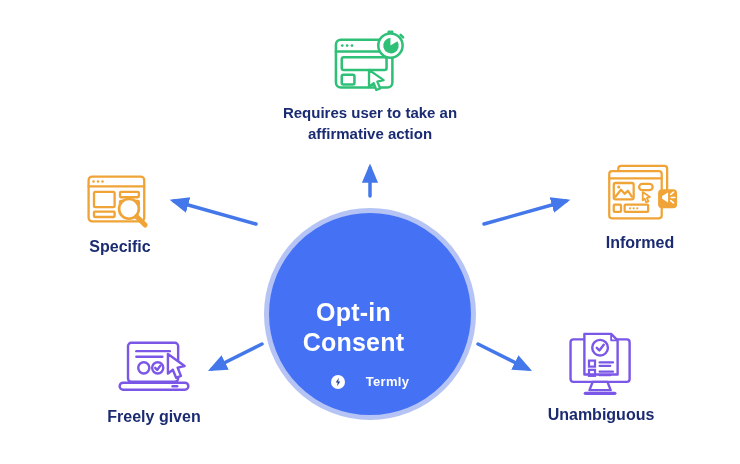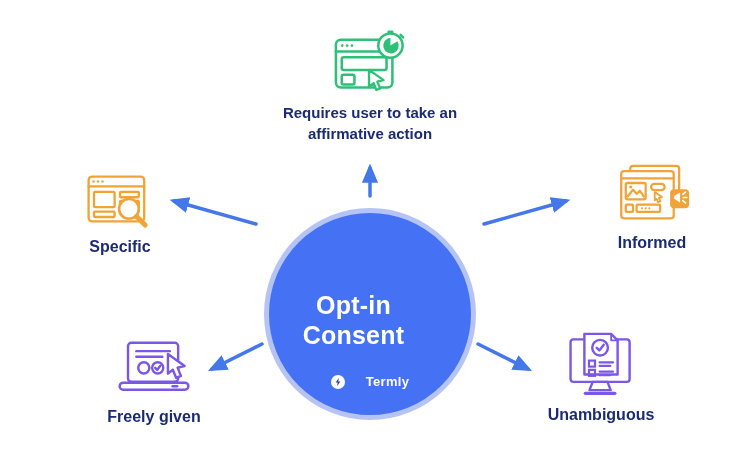--- a/index.html
+++ b/index.html
@@ -5,38 +5,38 @@
   html,body{margin:0;padding:0;}
   body{font-family:"Liberation Sans",sans-serif;background:#ffffff;}
   .canvas{position:relative;width:740px;height:464px;background:#ffffff;overflow:hidden;}
   .arrow-layer{position:absolute;left:0;top:0;width:740px;height:464px;pointer-events:none;}
 
   .center-circle{
     position:absolute;left:264px;top:208px;width:202px;height:202px;
     border-radius:50%;background:#4571f5;border:5px solid #b5c4f5;box-sizing:content-box;
   }
   .center-title{
-    position:absolute;left:0;top:77px;width:169px;text-align:center;
+    position:absolute;left:0;top:84px;width:169px;text-align:center;
     color:#ffffff;font-size:25px;font-weight:700;letter-spacing:0.2px;line-height:30px;
   }
   .brand{
     position:absolute;left:0;top:161px;width:202px;display:flex;align-items:center;justify-content:center;gap:21px;
   }
   .brand-logo{display:inline-flex;width:14px;height:14px;}
   .brand-name{color:#ffffff;font-size:13px;font-weight:700;letter-spacing:0.3px;}
 
   .node{position:absolute;display:flex;flex-direction:column;align-items:center;}
   .node-label{
     color:#1b2b72;font-size:16px;font-weight:700;text-align:center;line-height:21px;
   }
   .node-top{left:260px;top:30px;width:220px;}
   .node-top .node-label{font-size:15px;margin-top:8px;}
   .node-specific{left:60px;top:173px;width:120px;}
   .node-specific .node-label{margin-top:6px;}
-  .node-informed{left:592px;top:164px;width:120px;}
+  .node-informed{left:580px;top:164px;width:120px;}
   .node-informed .node-label{margin-top:6px;}
   .node-freely{left:92px;top:340px;width:124px;}
   .node-freely .node-label{margin-top:8px;}
   .node-unambiguous{left:538px;top:332px;width:126px;}
   .node-unambiguous .node-label{margin-top:4px;}
 </style>
 </head>
 <body>
 
 <div class="canvas">

